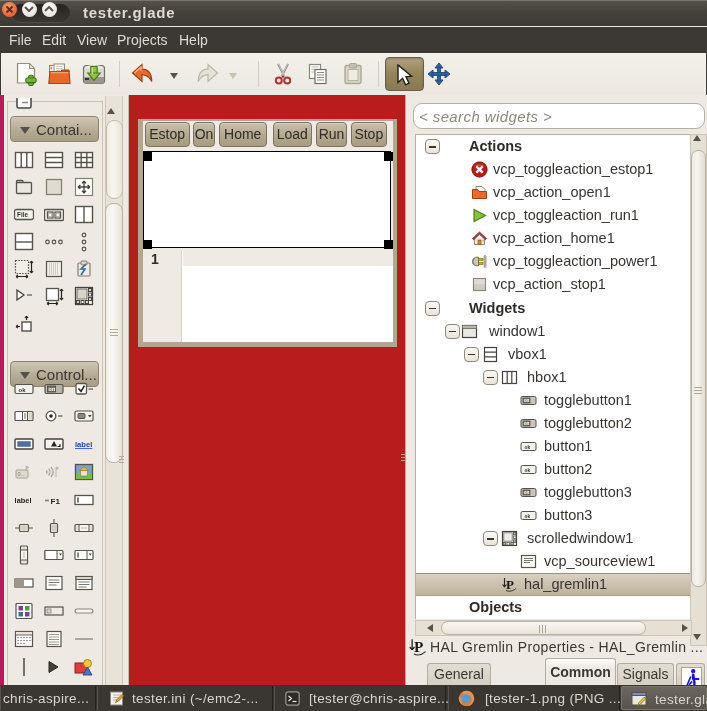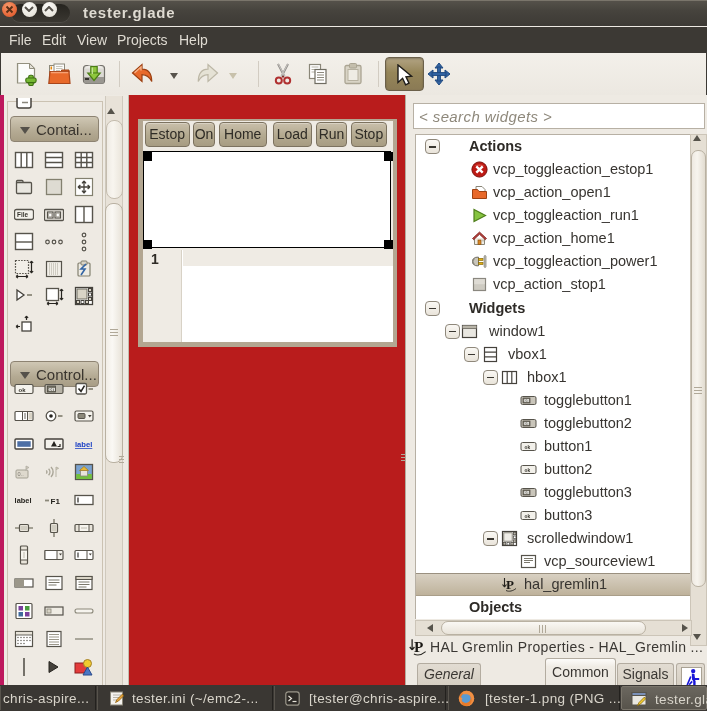--- a/index.html
+++ b/index.html
@@ -69,21 +69,21 @@
 #gremlin { position:absolute; left:0px; top:30px; width:248px; height:96.5px; background:#fff; border:1px solid #000;}
 .hndl { position:absolute; width:9px; height:9px; background:#000; }
 #srcview { position:absolute; left:0px; top:129px; width:250px; height:92px; background:#fff; }
 #gutter { position:absolute; left:0; top:0; width:39px; height:92px; background:#efebe4; border-right:1px solid #d8d2c6;}
 #lineno { position:absolute; left:8px; top:1px; font-size:14px; font-weight:bold; color:#2e2b25;}
 #curline { position:absolute; left:40px; top:0; width:210px; height:16px; background:#efebe4;}
 
 
 #rpanel { left:402px; top:0; width:304px; height:590px; background:#eeeae3; }
 #search { position:absolute; left:7px; top:8px; width:292px; height:26px; background:#fff;
-  border:1px solid #b7b0a4; border-radius:0; color:#8e887b; font-size:15px; font-style:italic; letter-spacing:0.4px; }
+  border:1px solid #b7b0a4; border-radius:9px; color:#8e887b; font-size:15px; font-style:italic; letter-spacing:0.4px; }
 #search span { position:absolute; left:5px; top:3.5px; }
 #tree { position:absolute; left:9px; top:39px; width:277px; height:485px; background:#fff; border:1px solid #b7b0a4; border-bottom:none; border-right:none;}
 .trow { position:absolute; left:0; width:277px; height:23px; font-size:14.5px; color:#373430; }
 .trow b { color:#2e2b27; }
 .trow .txt { position:absolute; top:3px; }
 .exp { position:absolute; top:4px; width:15px; height:15px; border:1px solid #8f887b; border-radius:4px;
   background:linear-gradient(#faf8f4,#e9e4da); }
 .exp::after { content:""; position:absolute; left:3px; top:6px; width:7px; height:1.5px; background:#3a3731;}
 .ticon { position:absolute; top:3px; width:17px; height:17px; }
 #selrow { position:absolute; left:0; top:438px; width:277px; height:23px;
@@ -702,23 +702,23 @@
     <div class="grip3" style="left:139px; top:530px; width:1px; height:8px;"></div>
     <div id="props">
       <svg style="position:absolute; left:2px; top:0px; width:20px; height:20px;" viewBox="0 0 17 17">
           <text x="5" y="13" font-family="Liberation Serif" font-weight="bold" font-size="13" fill="#1a1814">P</text>
           <path d="M3.5,2 v9 M3.5,11 l-2,-2.5 M3.5,11 l2,-2.5" stroke="#26241f" stroke-width="1.1" fill="none"></path>
           <path d="M5,14.5 c3,1.5 7,0.5 10,-2" stroke="#26241f" stroke-width="0.9" fill="none"></path>
         </svg>
       <span style="position:absolute; left:24px; top:2px; letter-spacing:0.35px;">HAL Gremlin Properties - HAL_Gremlin ...</span>
     </div>
     <div id="tabs">
-      <div class="tab" style="left:11px; width:64px; line-height:21px;font-style:italic;">General</div>
+      <div class="tab" style="left:21px; width:64px; line-height:21px;">General</div>
       <div class="tab" style="left:78px; width:60px; line-height:21px;margin-top:28px;">Packing</div>
-      <div class="tab active" style="left:139px; width:71px; line-height:26px;">Common</div>
+      <div class="tab active" style="left:139px; width:71px; line-height:26px;font-weight:bold;">Common</div>
       <div class="tab" style="left:211px; width:57px; line-height:21px;">Signals</div>
       <div class="tab" style="left:270px; width:29px;">
         <div style="position:absolute; left:4px; top:3px; width:21px; height:19px; background:#fff; border:1px solid #a9a294;">
           <svg style="position:absolute; left:1px; top:0px; width:19px; height:19px;" viewBox="0 0 19 19">
             <circle cx="10.2" cy="3.1" r="2.2" fill="#1a17d8"></circle>
             <path d="M8.8,5.5 l2.6,0.6 0.6,4 4.2,0 0,1.9 -4.2,0 0.6,1 0,4 -2.4,0 0,-4 -1.2,-1.6 z" fill="#1a17d8"></path>
             <path d="M7.8,8.5 l-3.6,8.5 M6.2,16.8 l3,-3.4" stroke="#1a17d8" stroke-width="1.7" fill="none"></path>
           </svg>
         </div>
       </div>

